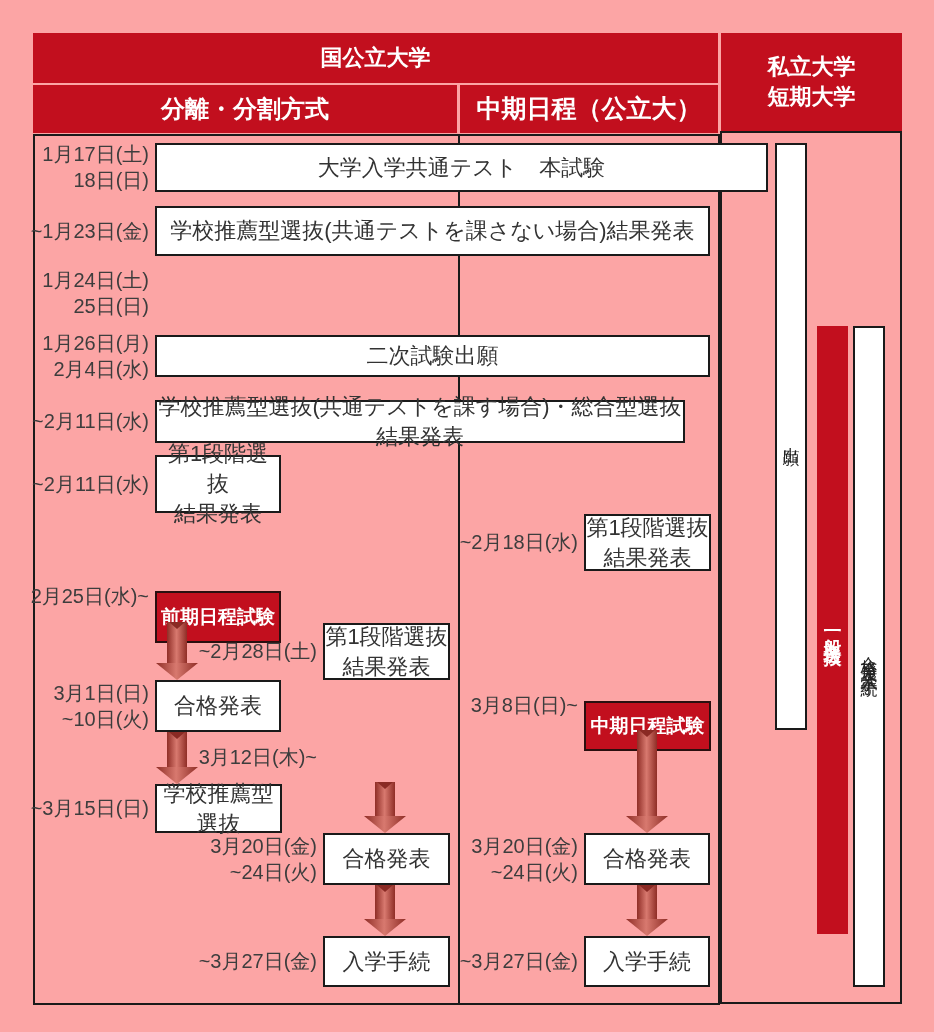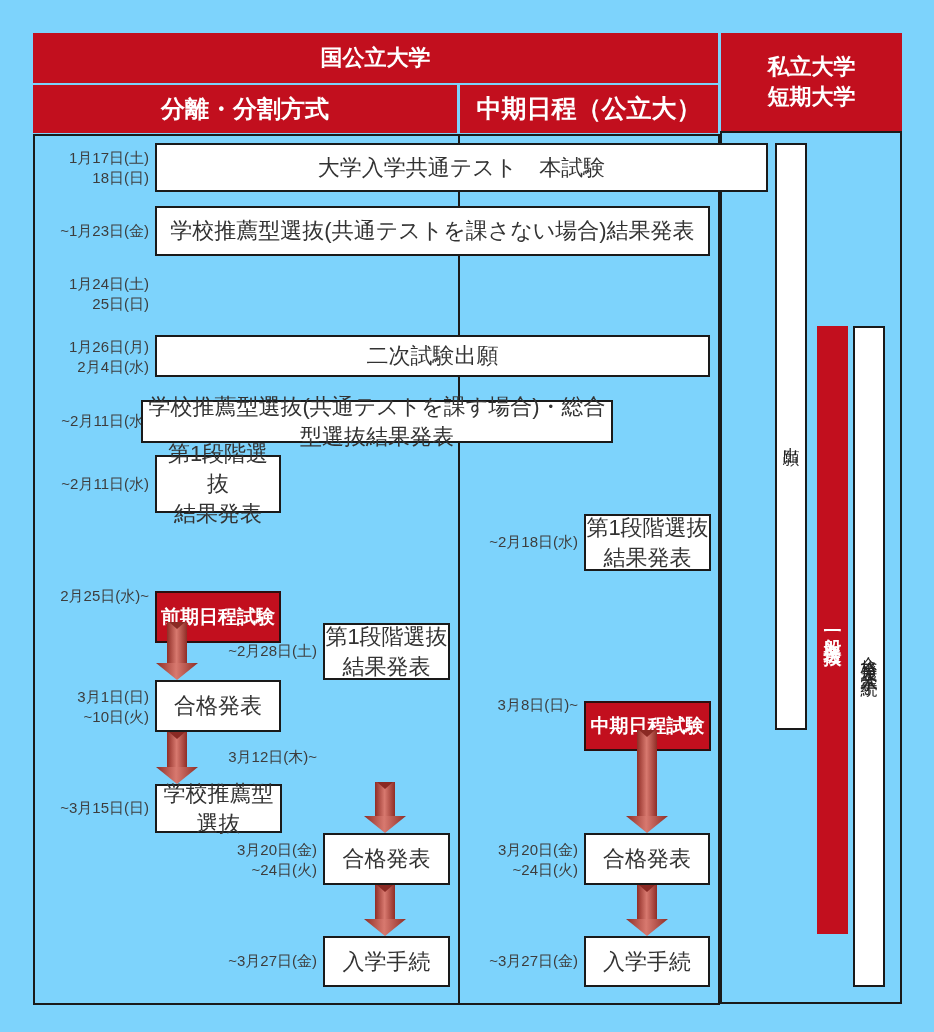--- a/index.html
+++ b/index.html
@@ -4,21 +4,21 @@
 <style>
   :root{
     --red:#c20f1e;
     --line:#1a1a1a;
     --txt:#333333;
     --arrow-dark:#8f2d26;
     --arrow-light:#d8796f;
   }
   html,body{margin:0;padding:0;background:#ffffff;}
   body{font-family:"Liberation Sans","DejaVu Sans",sans-serif;}
-  #canvas{position:relative;width:934px;height:1032px;background:#7dd3fc;overflow:hidden;}
+  #canvas{position:relative;width:934px;height:1032px;background:#fca5a5;overflow:hidden;}
 
   
   .panel{position:absolute;border:2px solid var(--line);box-sizing:border-box;background:transparent;z-index:1;}
   #left-panel{left:33px;top:134px;width:687px;height:871px;}
   #right-panel{left:720px;top:131px;width:182px;height:873px;}
   .vline{position:absolute;width:2px;background:var(--line);z-index:1;}
   #col-divider{left:458px;top:134px;height:869px;}
 
   
   .hdr{position:absolute;background:var(--red);color:#fff;font-weight:bold;
@@ -29,21 +29,21 @@
   #h-mid{left:460px;top:85px;width:258px;height:48px;font-size:25px;}
   #h-priv{left:721px;top:33px;width:181px;height:98px;}
 
   
   .box{position:absolute;background:#fff;border:2px solid var(--line);box-sizing:border-box;
        display:flex;align-items:center;justify-content:center;text-align:center;
        font-size:22px;color:var(--txt);z-index:3;white-space:pre-line;line-height:1.35;}
   .box.red{background:var(--red);color:#fff;font-weight:bold;font-size:19px;border-color:#2a0f0f;margin-top:21px;}
 
   
-  .date{position:absolute;text-align:right;font-size:15px;color:#3d3d3d;z-index:3;
+  .date{position:absolute;text-align:right;font-size:20px;color:#3d3d3d;z-index:3;
         white-space:pre-line;line-height:1.3;transform:translateY(-50%);}
 
   
   .arrow{position:absolute;width:42px;z-index:4;}
   .arrow .shaft{position:absolute;left:50%;transform:translateX(-50%);top:0;width:20px;
         height:calc(100% - 15px);
         background:linear-gradient(90deg,var(--arrow-dark) 0%,var(--arrow-light) 48%,var(--arrow-dark) 100%);}
   .arrow .shaft::before{content:"";position:absolute;top:0;left:50%;transform:translateX(-50%);
         border-left:8px solid transparent;border-right:8px solid transparent;
         border-top:7px solid #8a2a24;}
@@ -81,21 +81,21 @@
   <div class="box" style="left:155px;top:206px;width:555px;height:50px">学校推薦型選抜(共通テストを課さない場合)結果発表</div>
 
   <div class="date" style="right:785px;top:293px">1月24日(土)
 25日(日)</div>
 
   <div class="date" style="right:785px;top:356px">1月26日(月)
 2月4日(水)</div>
   <div class="box" style="left:155px;top:335px;width:555px;height:42px">二次試験出願</div>
 
   <div class="date" style="right:785px;top:421px">~2月11日(水)</div>
-  <div class="box" style="left:141px;top:400px;width:472px;height:43px">学校推薦型選抜(共通テストを課す場合)・総合型選抜結果発表</div>
+  <div class="box" style="left:155px;top:400px;width:530px;height:43px">学校推薦型選抜(共通テストを課す場合)・総合型選抜結果発表</div>
 
   <div class="date" style="right:785px;top:484px">~2月11日(水)</div>
   <div class="box" style="left:155px;top:455px;width:126px;height:58px">第1段階選抜
 結果発表</div>
 
   <div class="date" style="right:785px;top:596px">2月25日(水)~</div>
   <div class="box red" style="left:155px;top:570px;width:126px;height:52px">前期日程試験</div>
 
   <div class="arrow" style="left:156px;top:622px;height:58px">
       <div class="shaft"></div>

